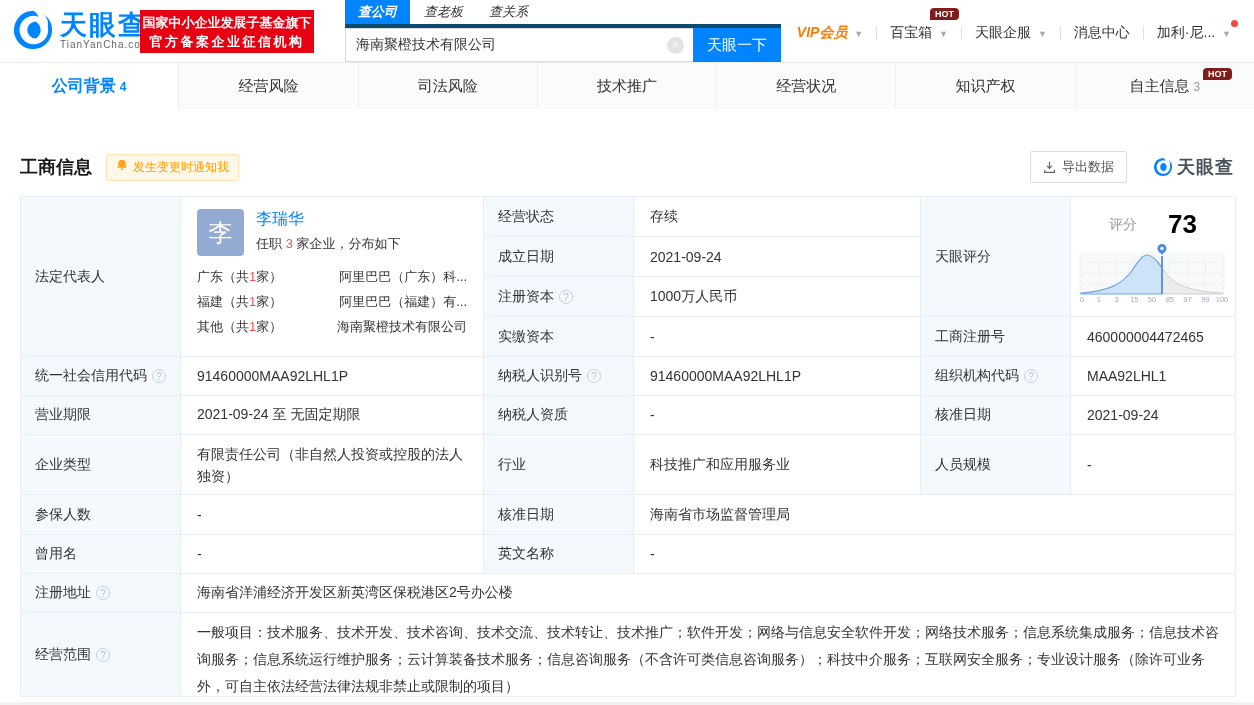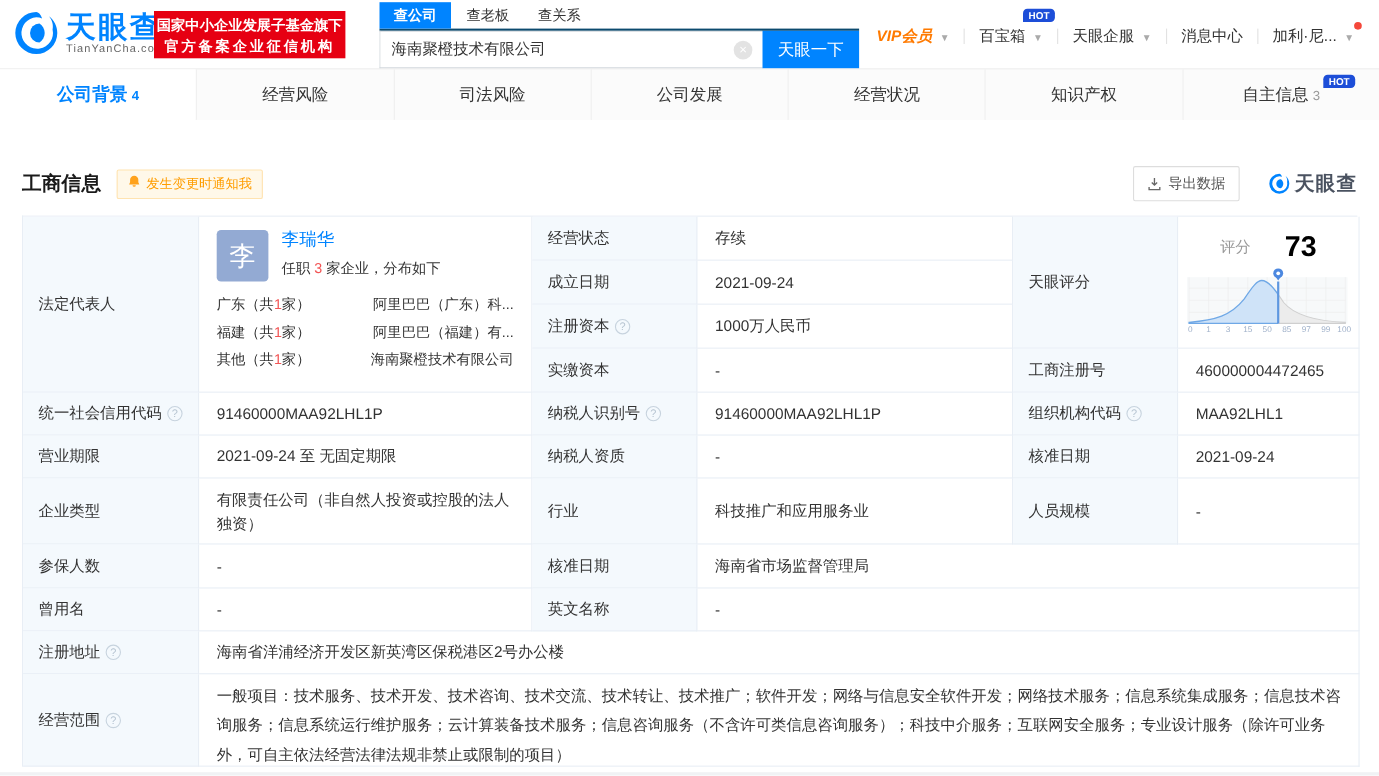--- a/index.html
+++ b/index.html
@@ -11,38 +11,38 @@
   .logo { position:absolute; left:12px; top:9px; display:flex; align-items:center; cursor:pointer; }
   .logo-swirl { width:42px; height:42px; }
   .logo-txt { margin-left:6px; }
   .logo-title { font-size:27px; font-weight:bold; color:#0084ff; letter-spacing:2px; line-height:28px; }
   .logo-sub { font-size:10px; color:#666; letter-spacing:1px; }
   .gov-badge { position:absolute; left:140px; top:10px; width:174px; height:43px; background:#e60012;
     color:#fff; font-size:13px; font-weight:bold; text-align:center; padding-top:3px; line-height:19px; }
   .gov-badge .l2 { letter-spacing:2.5px; }
 
   .search-wrap { position:absolute; left:345px; top:3px; width:436px; }
-  .search-tabs { display:flex; align-items:flex-end; border-bottom:2px solid #0c4a6e; height:25px; }
+  .search-tabs { display:flex; align-items:flex-end; border-bottom:4px solid #0c4a6e; height:25px;font-style:italic; }
   .stab { font-size:13px; color:#333; margin-right:26px; padding:3px 0; cursor:pointer; }
   .stab.active { background:#0084ff; color:#fff; padding:3px 13px; margin-right:14px; font-weight:bold; }
   .search-row { display:flex; height:34px; }
   .search-box { position:relative; flex:1; border:1px solid #d6dbe0; border-right:none; }
   .search-box input { width:100%; height:100%; border:none; outline:none; font-size:14px; padding:0 34px 0 10px;
     color:#333; font-family:inherit; }
   .clear-ic { position:absolute; right:9px; top:8px; width:17px; height:17px; border-radius:50%;
     background:#e3e3e3; color:#fff; font-size:12px; line-height:16px; text-align:center; cursor:pointer; }
   .search-btn { width:88px; background:#0084ff; color:#fff; border:none; font-size:15px; cursor:pointer;
     font-family:inherit; }
 
   .top-nav { position:absolute; right:10px; top:24px; display:flex; align-items:center; font-size:14px; }
   .nav-item { position:relative; padding:0 13px; cursor:pointer; white-space:nowrap; }
   .nav-item .caret { font-size:9px; color:#aaa; margin-left:3px; }
   .nav-vip { color:#ff7a00; font-weight:bold; font-style:italic; }
   .nav-sep { width:1px; height:14px; background:#e2e2e2; }
-  .hot-badge { position:absolute; top:-16px; right:2px; background:#1d4ed8; color:#fff; font-size:9px;
+  .hot-badge { position:absolute; top:-16px; right:2px; background:#7f1d1d; color:#fff; font-size:9px;
     font-weight:bold; padding:1px 5px; border-radius:4px 4px 4px 0; font-style:normal; }
   .red-dot { position:absolute; top:-4px; right:6px; width:7px; height:7px; border-radius:50%; background:#f5483b; }
 
   
   .main-tabs { display:flex; height:47px; background:#fbfbfb; border-top:1px solid #ececec; }
   .mtab { position:relative; flex:1; display:flex; align-items:center; justify-content:center;
     font-size:15px; color:#333; cursor:pointer; border-left:1px solid #efefef; }
   .mtab:first-child { border-left:none; }
   .mtab.active { background:#fff; color:#0084ff; font-weight:bold; font-size:16px; }
   .mtab .cnt { font-size:12px; color:#999; margin-left:4px; margin-top:2px; }
@@ -170,21 +170,21 @@
     <span>公司背景</span>
       <span class="cnt">4</span>
   </div>
   <div class="mtab">
     <span>经营风险</span>
   </div>
   <div class="mtab">
     <span>司法风险</span>
   </div>
   <div class="mtab">
-    <span>公司发展</span>
+    <span>技术推广</span>
   </div>
   <div class="mtab">
     <span>经营状况</span>
   </div>
   <div class="mtab">
     <span>知识产权</span>
   </div>
   <div class="mtab">
     <span class="hot-badge">HOT</span>
     <span>自主信息</span>

